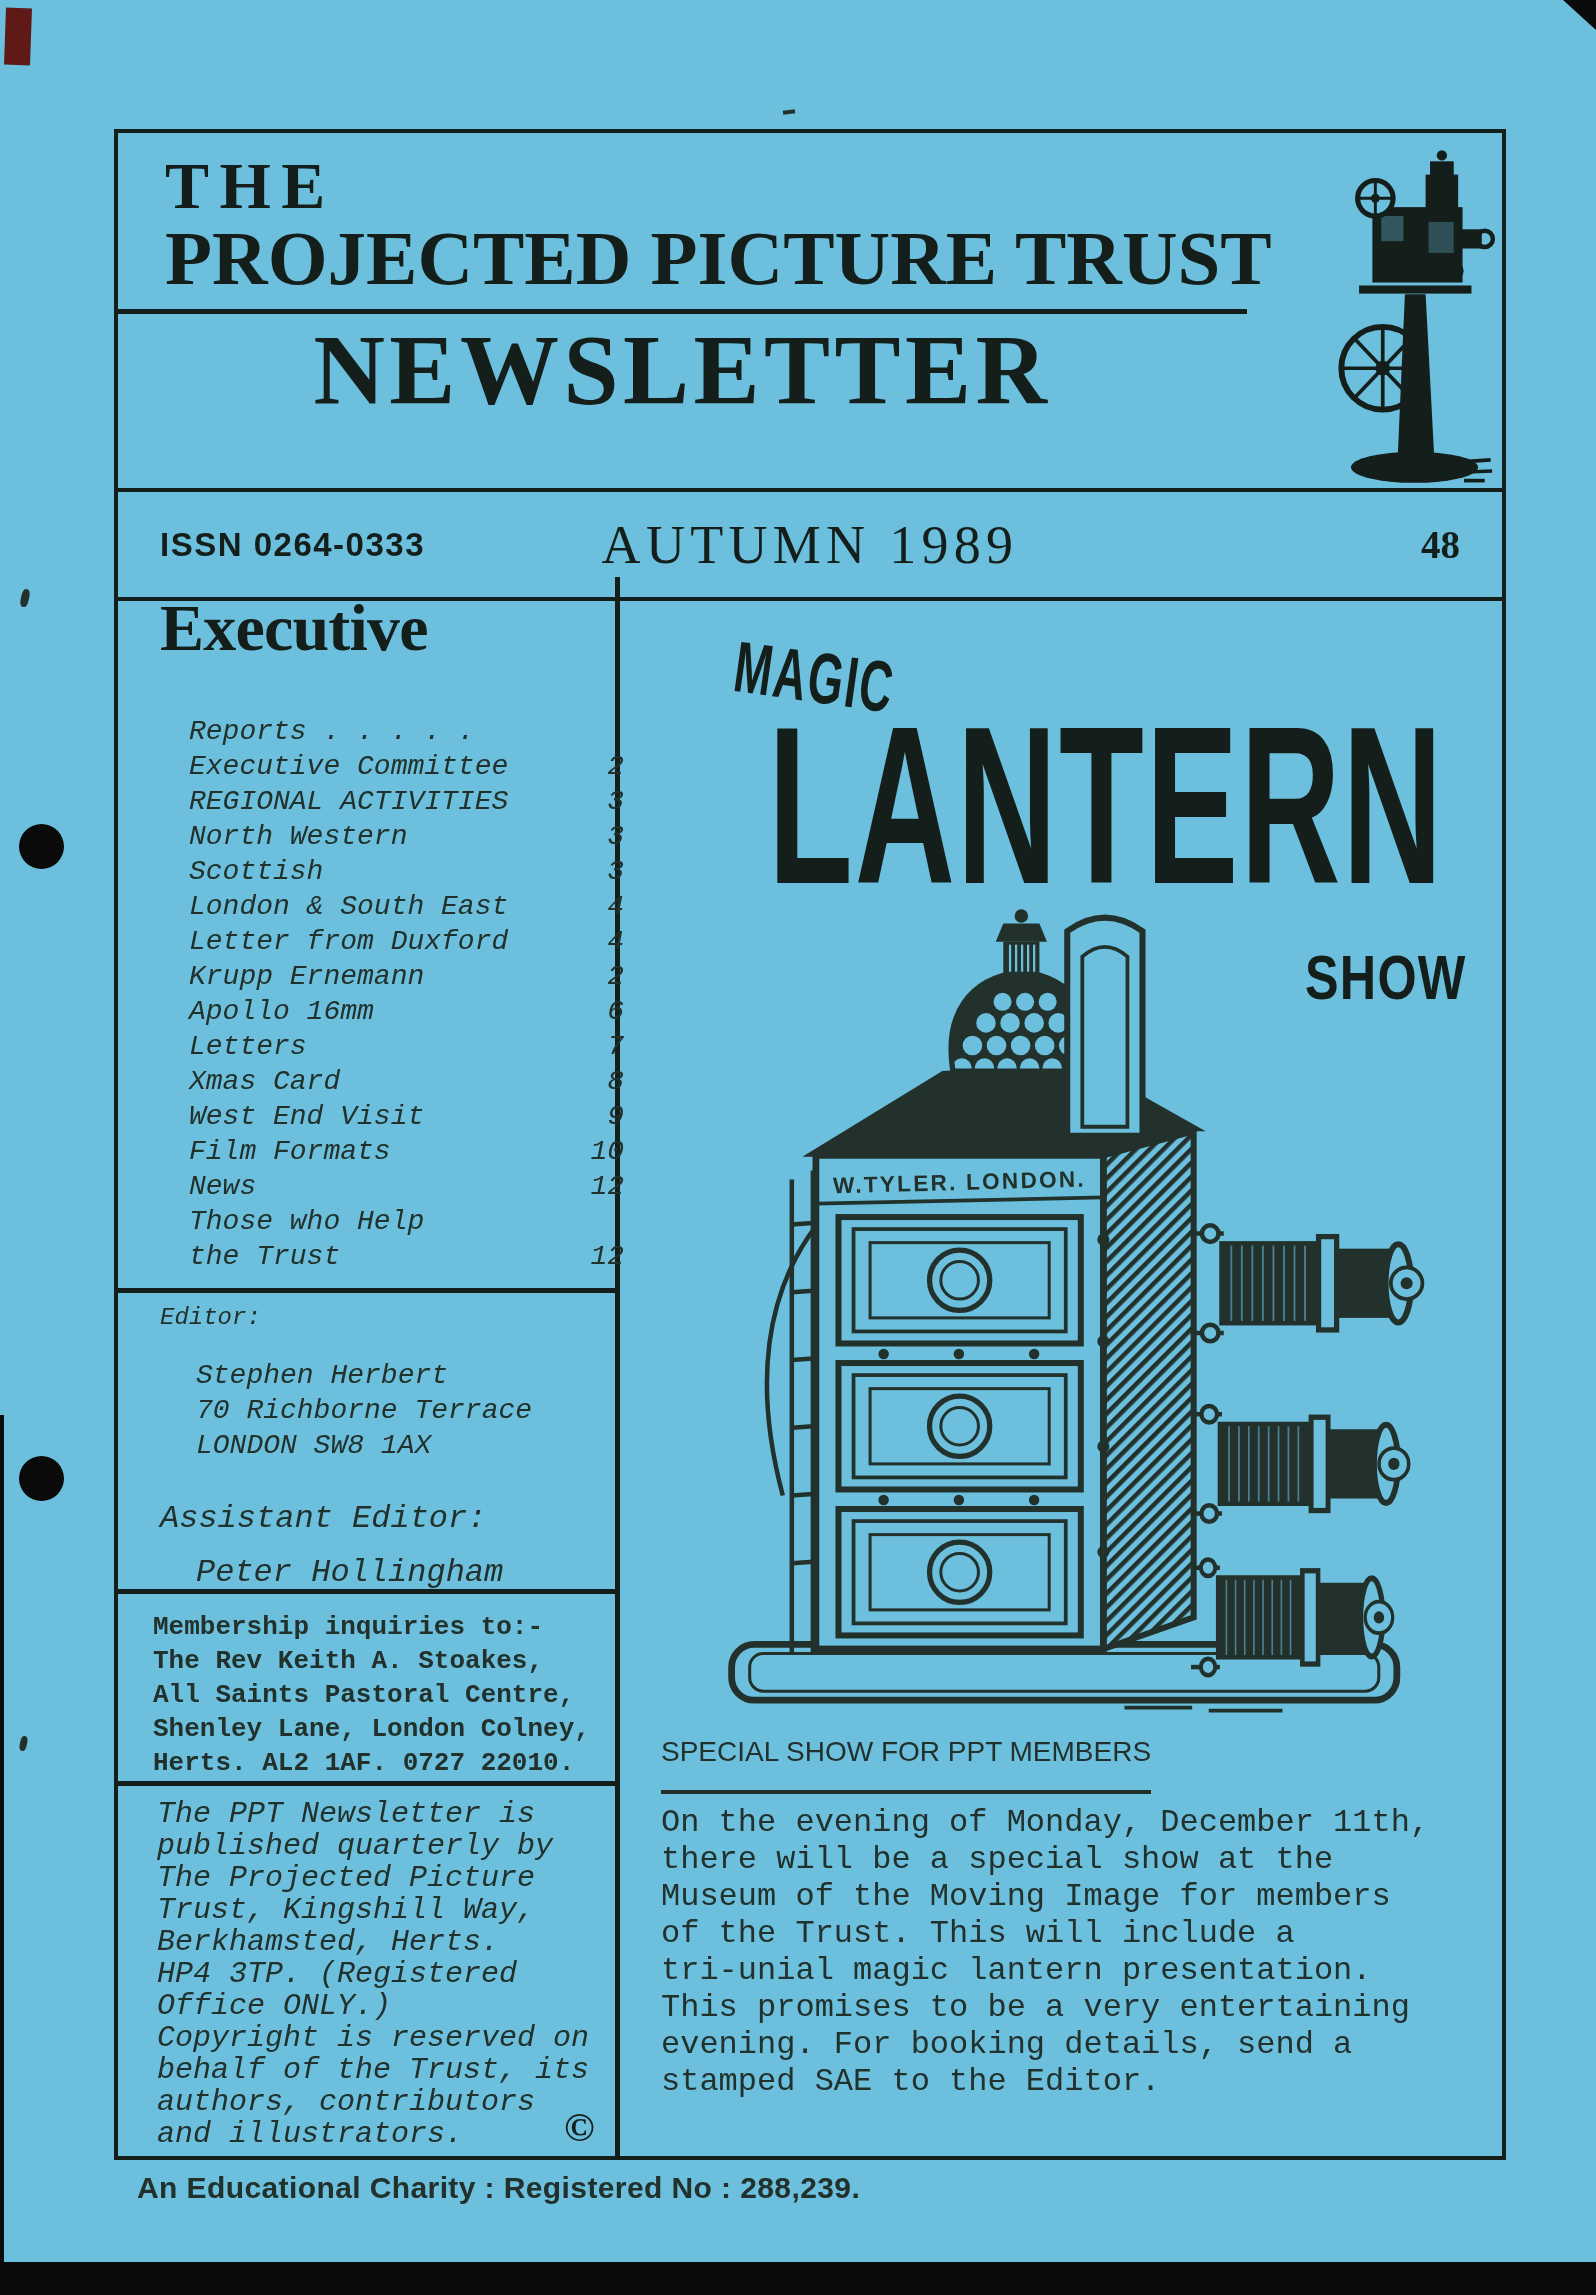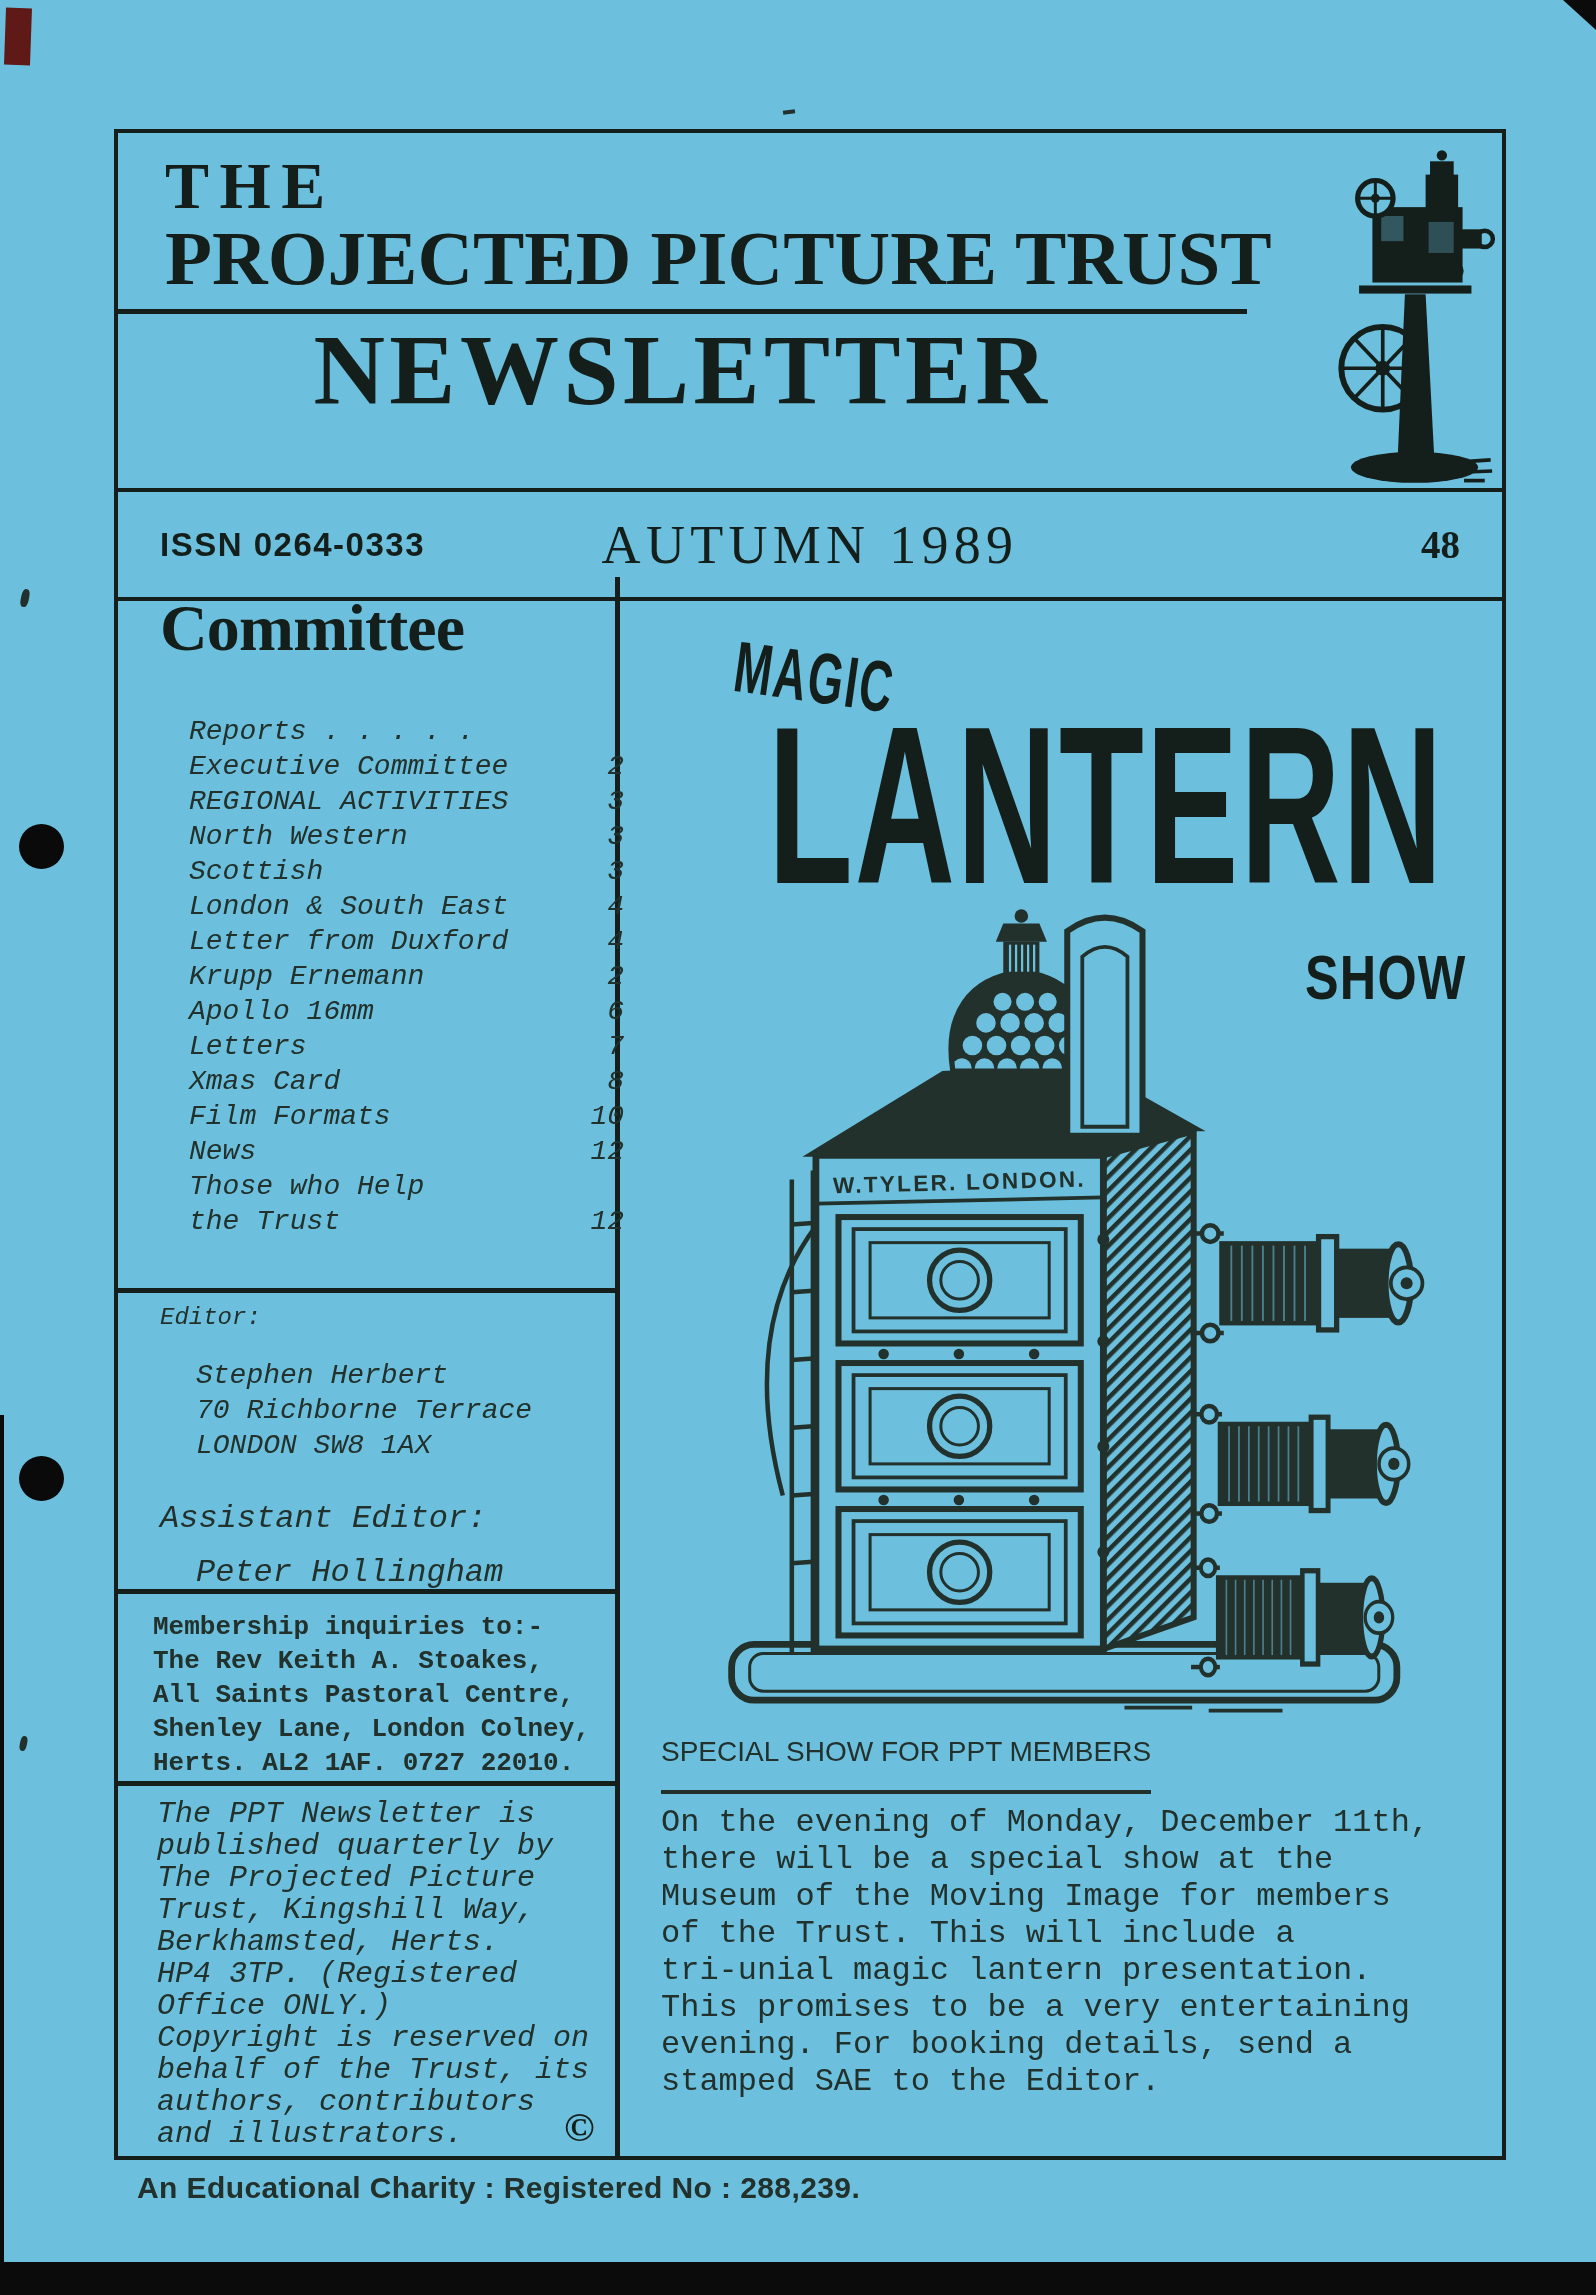--- a/index.html
+++ b/index.html
@@ -137,21 +137,21 @@
     </svg>
 
     <div class="abs issue-bar">
       <span class="issn nowrap">ISSN 0264-0333</span>
       <span class="season nowrap">AUTUMN 1989</span>
       <span class="issue-no nowrap">48</span>
     </div>
 
     <div class="abs col-divider"></div>
 
-    <div class="abs toc-heading nowrap">Committee</div>
+    <div class="abs toc-heading nowrap">Executive</div>
 
     <div class="abs toc">
       <div class="toc-row">
           <span>Reports . . . . .</span>
           <span></span>
         </div>
       <div class="toc-row">
           <span>Executive Committee</span>
           <span>2</span>
         </div>
@@ -183,20 +183,24 @@
           <span>Apollo 16mm</span>
           <span>6</span>
         </div>
       <div class="toc-row">
           <span>Letters</span>
           <span>7</span>
         </div>
       <div class="toc-row">
           <span>Xmas Card</span>
           <span>8</span>
+        </div>
+      <div class="toc-row">
+          <span>West End Visit</span>
+          <span>9</span>
         </div>
       <div class="toc-row">
           <span>Film Formats</span>
           <span>10</span>
         </div>
       <div class="toc-row">
           <span>News</span>
           <span>12</span>
         </div>
       <div class="toc-row">

